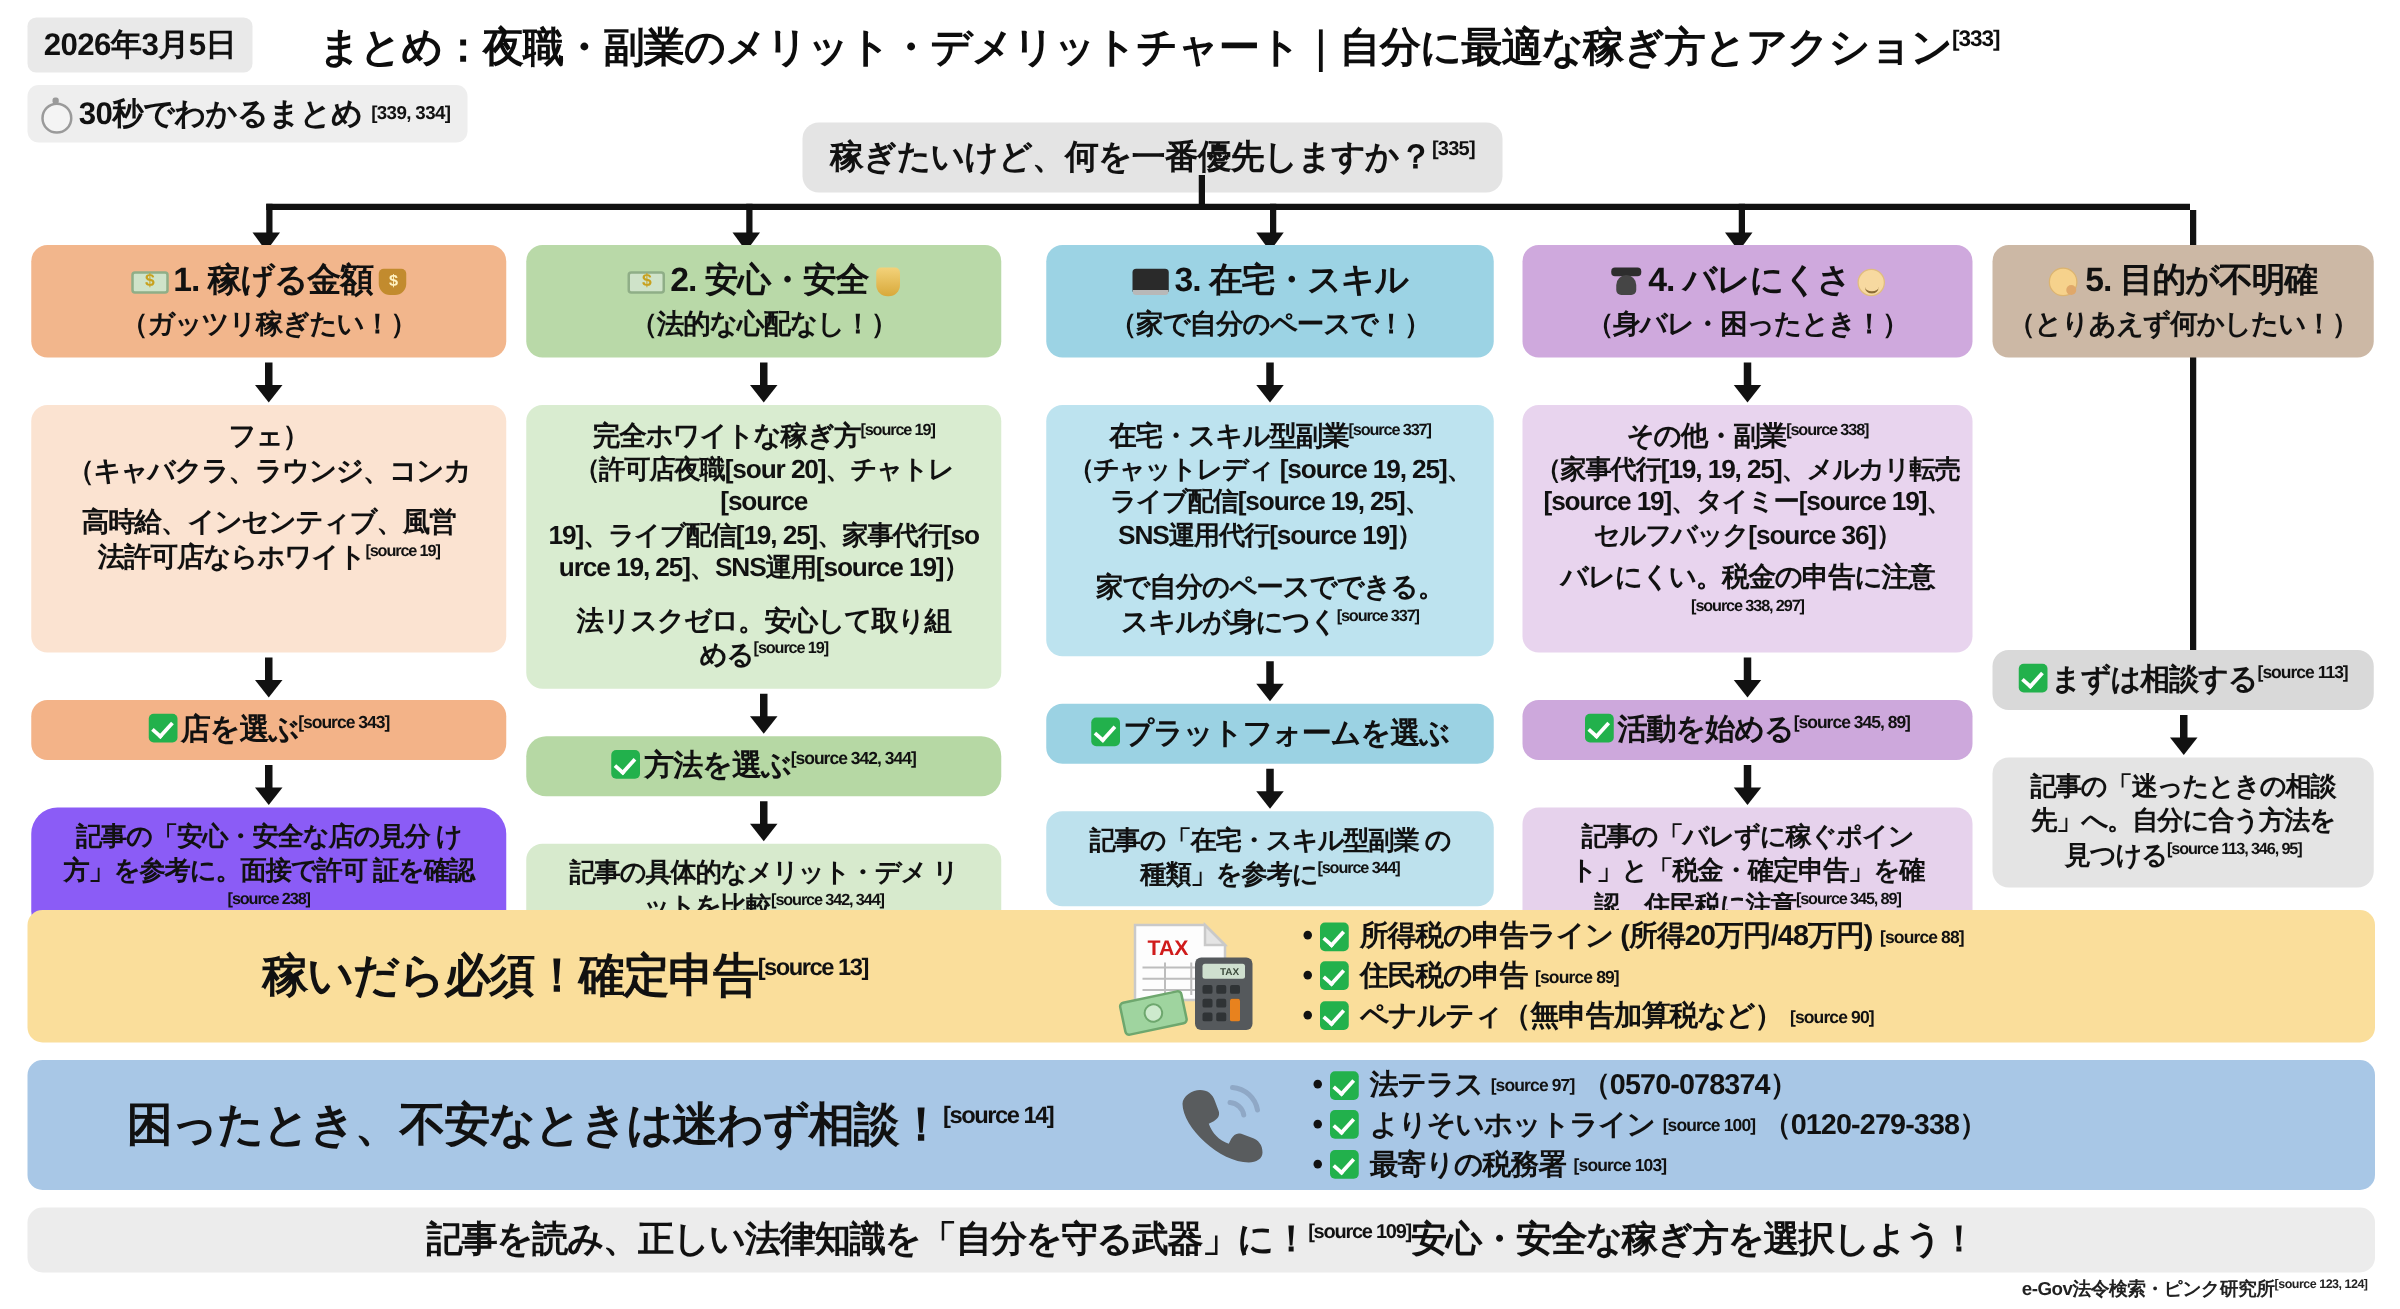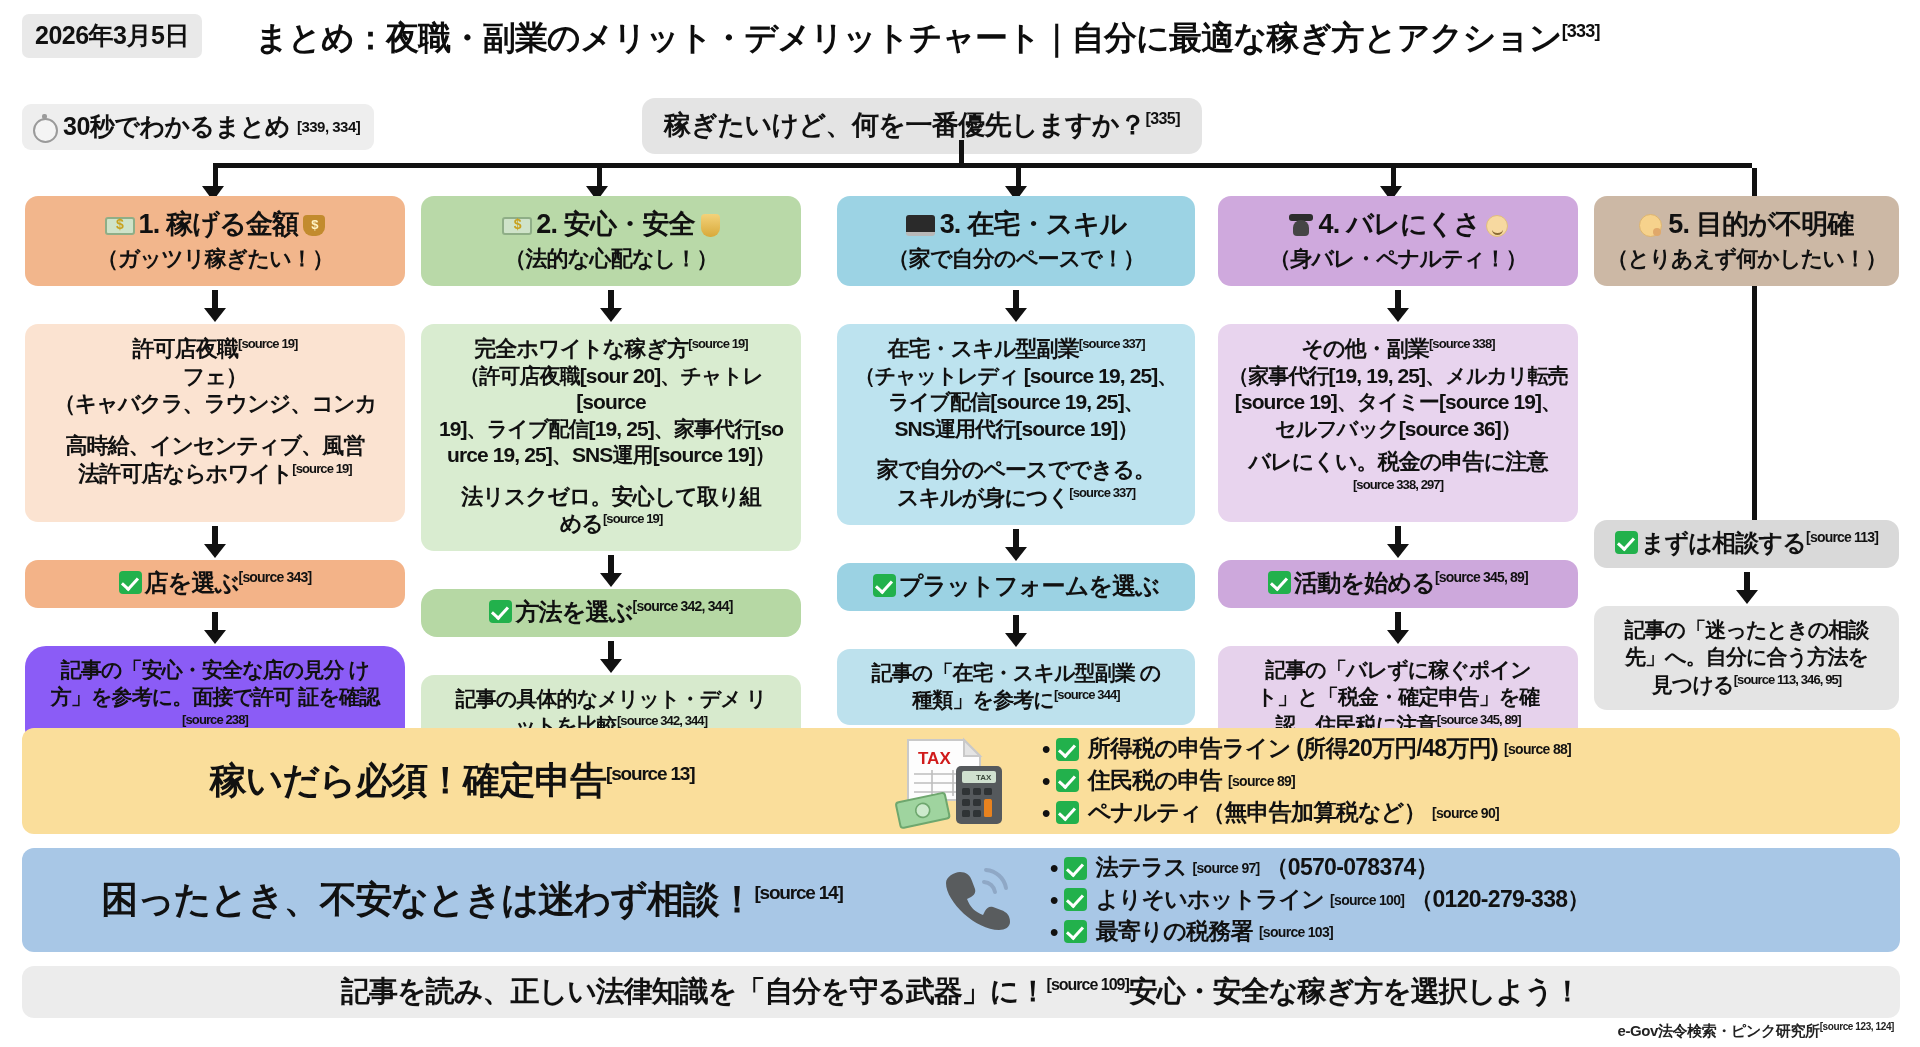--- a/index.html
+++ b/index.html
@@ -19,21 +19,20 @@
     font-size: 25px; font-weight: 700; color: #111;
     letter-spacing: -0.5px;
   }
   .summary-chip {
     position: absolute; left: 22px; top: 68px;
     background: #eeeeee; border-radius: 9px;
     padding: 6px 14px 7px 10px;
     font-size: 25px; font-weight: 700; color: #111;
     display: flex; align-items: center; gap: 7px;
     letter-spacing: -0.5px;
-    margin-top: 36px;
   }
   .summary-chip .sup { font-size: 15px; font-weight: 700; vertical-align: super; }
   .main-title {
     position: absolute; left: 255px; top: 16px; width: 1640px;
     font-size: 33px; font-weight: 700; color: #0d0d0d;
     letter-spacing: -0.8px; white-space: nowrap;
   }
   .main-title .sup { font-size: 18px; vertical-align: super; font-weight: 700; }
 
   
@@ -310,21 +309,20 @@
       <div class="l1"><span class="money"></span><span>1. 稼げる金額</span><span class="bag"></span></div>
       <div class="l2">（ガッツリ稼ぎたい！）</div>
     </div>
 
     <div class="arrow-gap">
         <div class="shaft"></div>
         <div class="head"></div>
       </div>
 
     <div class="body-box" style="min-height:198px">
-      <div class="line"><span>許可店夜職</span><span class="sup">[source 19]</span></div>
       <div class="line">フェ）</div>
       <div class="line">（キャバクラ、ラウンジ、コンカ</div>
       <div class="gapline"></div>
       <div class="line">高時給、インセンティブ、風営</div>
       <div class="line"><span>法許可店ならホワイト</span><span class="sup">[source 19]</span></div>
     </div>
 
     <div class="arrow-gap">
         <div class="shaft"></div>
         <div class="head"></div>
@@ -418,21 +416,21 @@
 
     <div class="ref-box">
       <span>記事の「在宅・スキル型副業</span>
       <span>の種類」を参考に</span><span class="sup">[source 344]</span>
     </div>
   </div>
 
   <div class="col c4" style="left:1218px;width:360px">
     <div class="cat-head">
       <div class="l1"><span class="spy"></span><span>4. バレにくさ</span><span class="face"></span></div>
-      <div class="l2">（身バレ・ペナルティ！）</div>
+      <div class="l2">（身バレ・困ったとき！）</div>
     </div>
 
     <div class="arrow-gap">
         <div class="shaft"></div>
         <div class="head"></div>
       </div>
 
     <div class="body-box" style="min-height:198px">
       <div class="line"><span>その他・副業</span><span class="sup">[source 338]</span></div>
       <div class="line small">（家事代行[19, 19, 25]、メルカリ転売</div>

